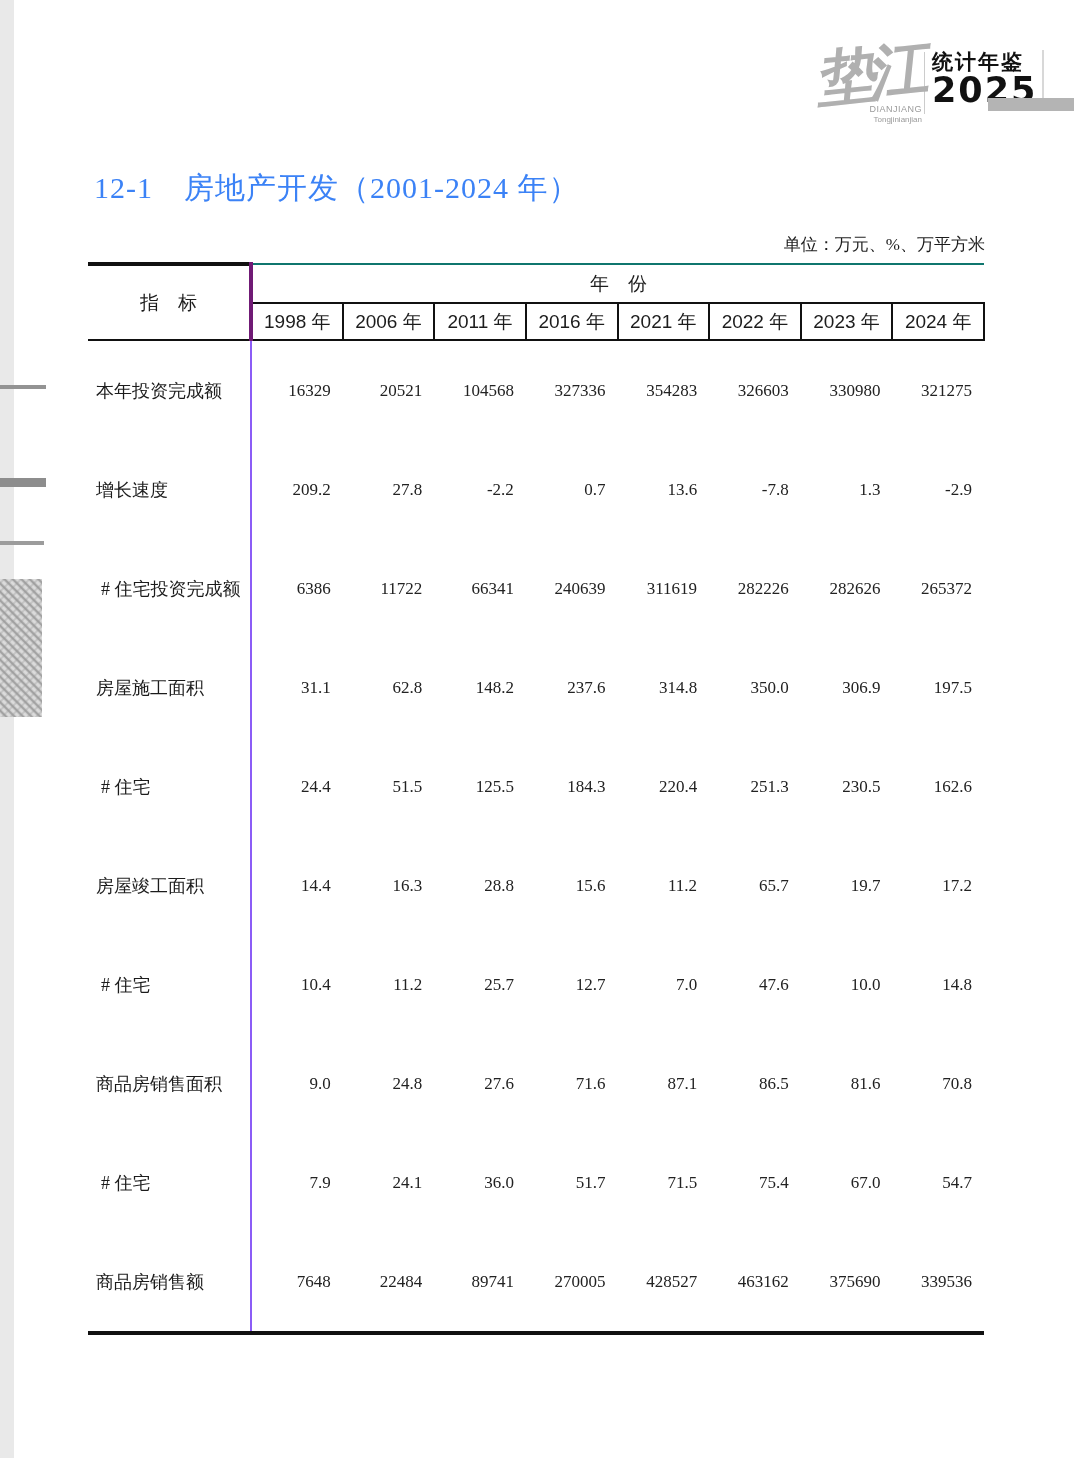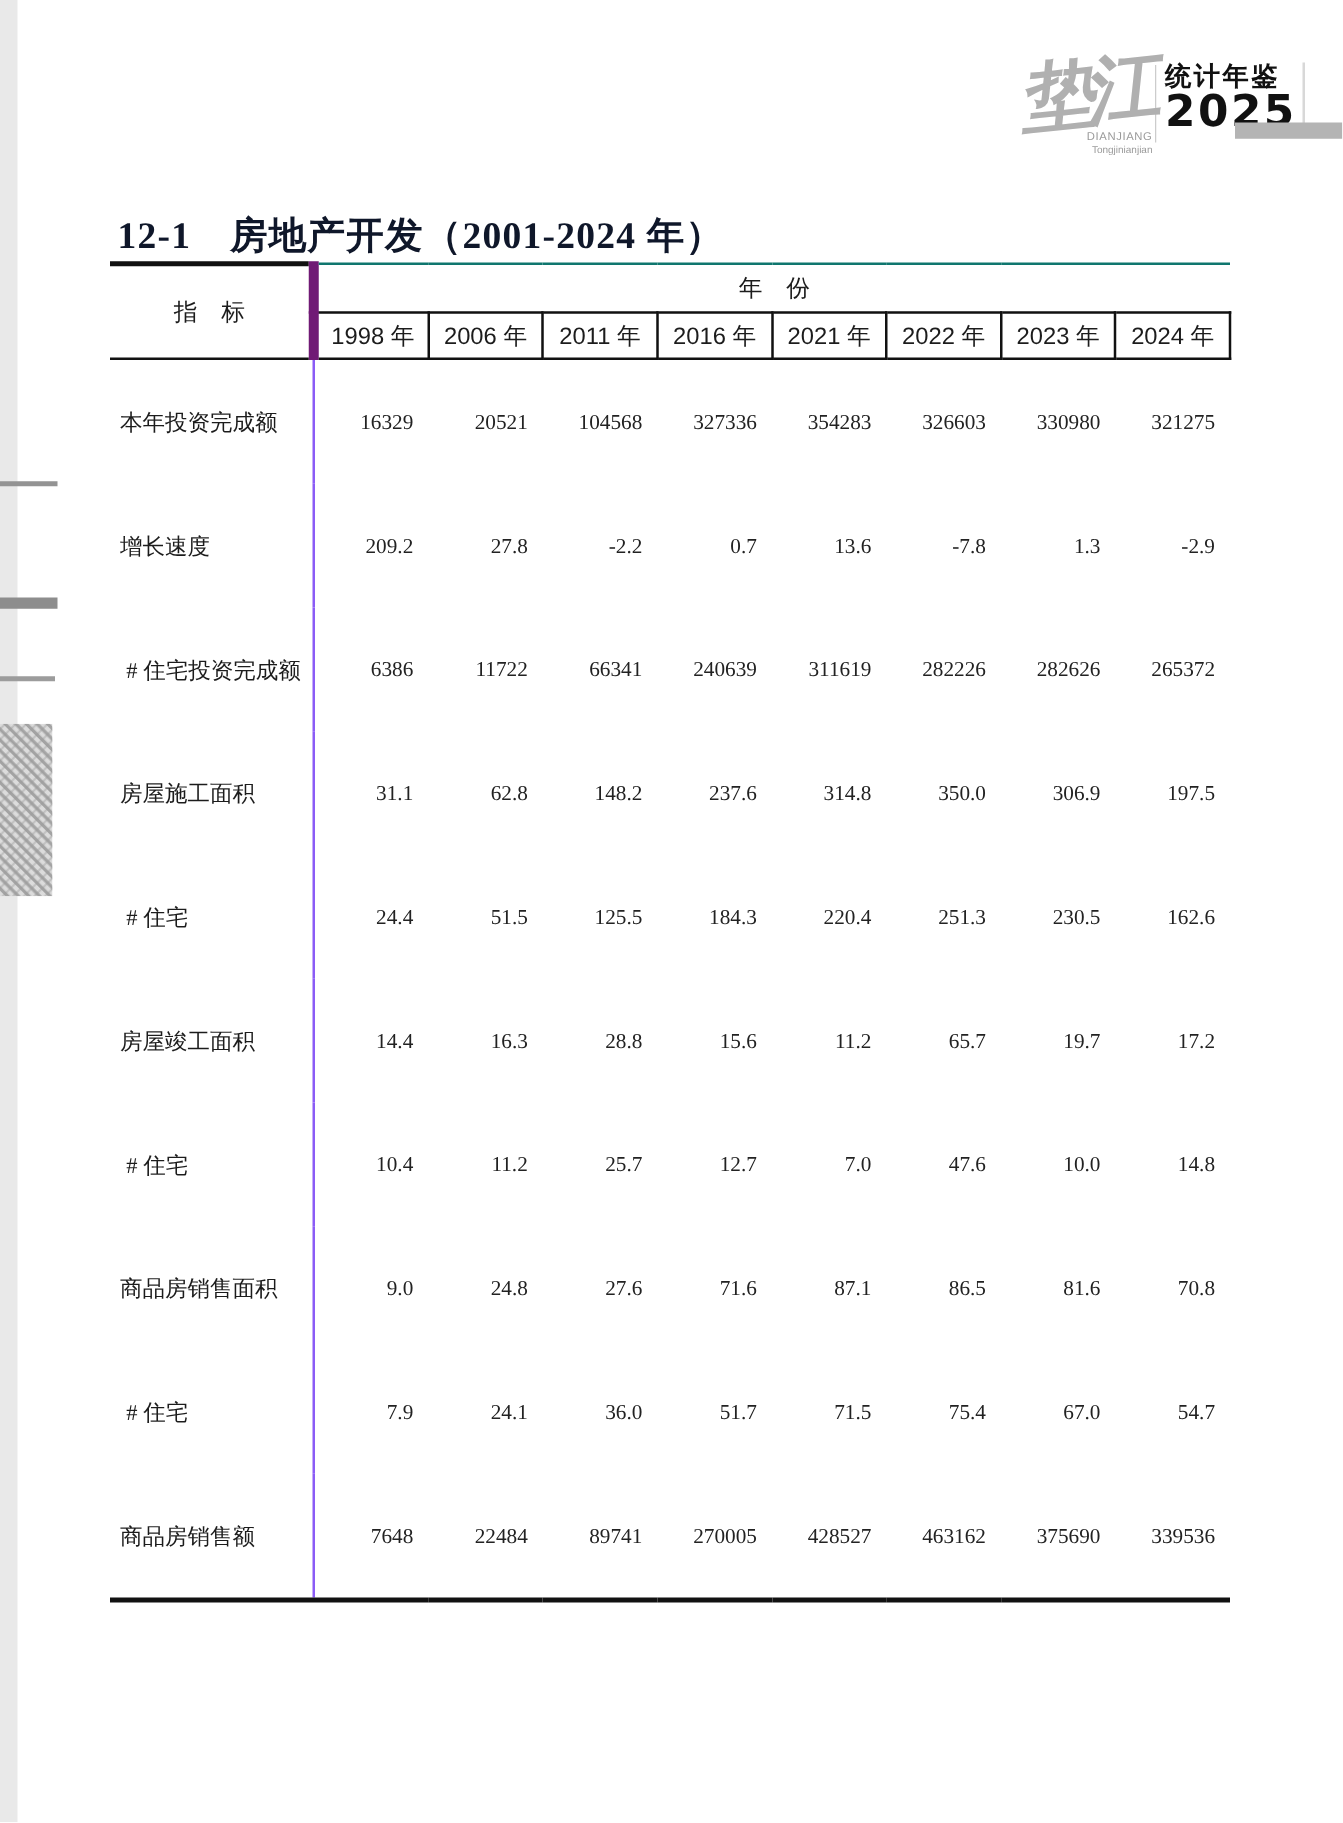--- a/index.html
+++ b/index.html
@@ -33,29 +33,29 @@
   .brand-right { display:flex; flex-direction:column; align-items:flex-start;
     border-right:2px solid #d8d8d8; padding-right:5px; }
   .brand-series { font-family:"Liberation Sans","DejaVu Sans",sans-serif; font-weight:900;
     font-size:21px; letter-spacing:2px; color:#111; line-height:1.15; }
   .brand-year { font-family:"DejaVu Sans","Liberation Sans",sans-serif; font-weight:900;
     font-size:35px; letter-spacing:2px; color:#111; line-height:.95; }
   .brand-bar { position:absolute; top:98px; left:988px; width:86px; height:13px; background:#b4b4b4; }
 
   
   .content { position:absolute; left:88px; top:168px; width:897px; }
-  .title { font-weight:bold; font-size:30px; letter-spacing:1px; padding-left:6px;
-    font-family:"Liberation Serif","DejaVu Serif",serif; color:#0f172a; }
+  .title { font-weight:normal; font-size:30px; letter-spacing:1px; padding-left:6px;
+    font-family:"Liberation Serif","DejaVu Serif",serif; color:#3b82f6; }
   .unit-note { text-align:right; font-size:17px; margin-top:24px; margin-bottom:6px; color:#1c1c1c; }
 
   table.stat { width:100%; border-collapse:collapse; table-layout:fixed; }
   col.ind-col { width:163px; }
   thead th { font-family:"Liberation Sans","DejaVu Sans",sans-serif; font-weight:normal;
     font-size:19px; color:#1c1c1c; }
-  th.ind-h { border-top:4px solid #111; border-right:8px solid #701a75; border-bottom:2px solid #111; text-align:center; }
+  th.ind-h { border-top:4px solid #111; border-right:4px solid #701a75; border-bottom:2px solid #111; text-align:center; }
   th.yg { border-top:2px solid #0f766e; height:35px; text-align:center; }
   th.yc { border:2px solid #111; border-bottom:2px solid #111; height:33px; text-align:center; }
   tbody td { height:97px; vertical-align:middle; }
   td.ind { border-right:2px solid #8b5cf6; font-size:18px; padding-left:8px; text-align:left; }
   td.ind.indent { padding-left:13px; }
   td.num { text-align:right; padding-right:12px; font-size:17px; color:#222; }
   tbody tr:last-child td { border-bottom:4px solid #111; }
 
   .page-number { position:absolute; top:1356px; left:0; width:1044px; text-align:center;
     font-size:18px; color:#1c1c1c; }
@@ -94,20 +94,21 @@
     <div class="brand-divider"></div>
     <div class="brand-right">
       <div class="brand-series">统计年鉴</div>
       <div class="brand-year">2025</div>
     </div>
   </div>
   <div class="brand-bar"></div>
 
   <div class="content">
     <div class="title">12-1　房地产开发（2001-2024 年）</div>
+    <div class="unit-note">单位：万元、%、万平方米</div>
 
     <table class="stat">
       <colgroup>
         <col class="ind-col">
         <col>
           <col>
           <col>
           <col>
           <col>
           <col>

